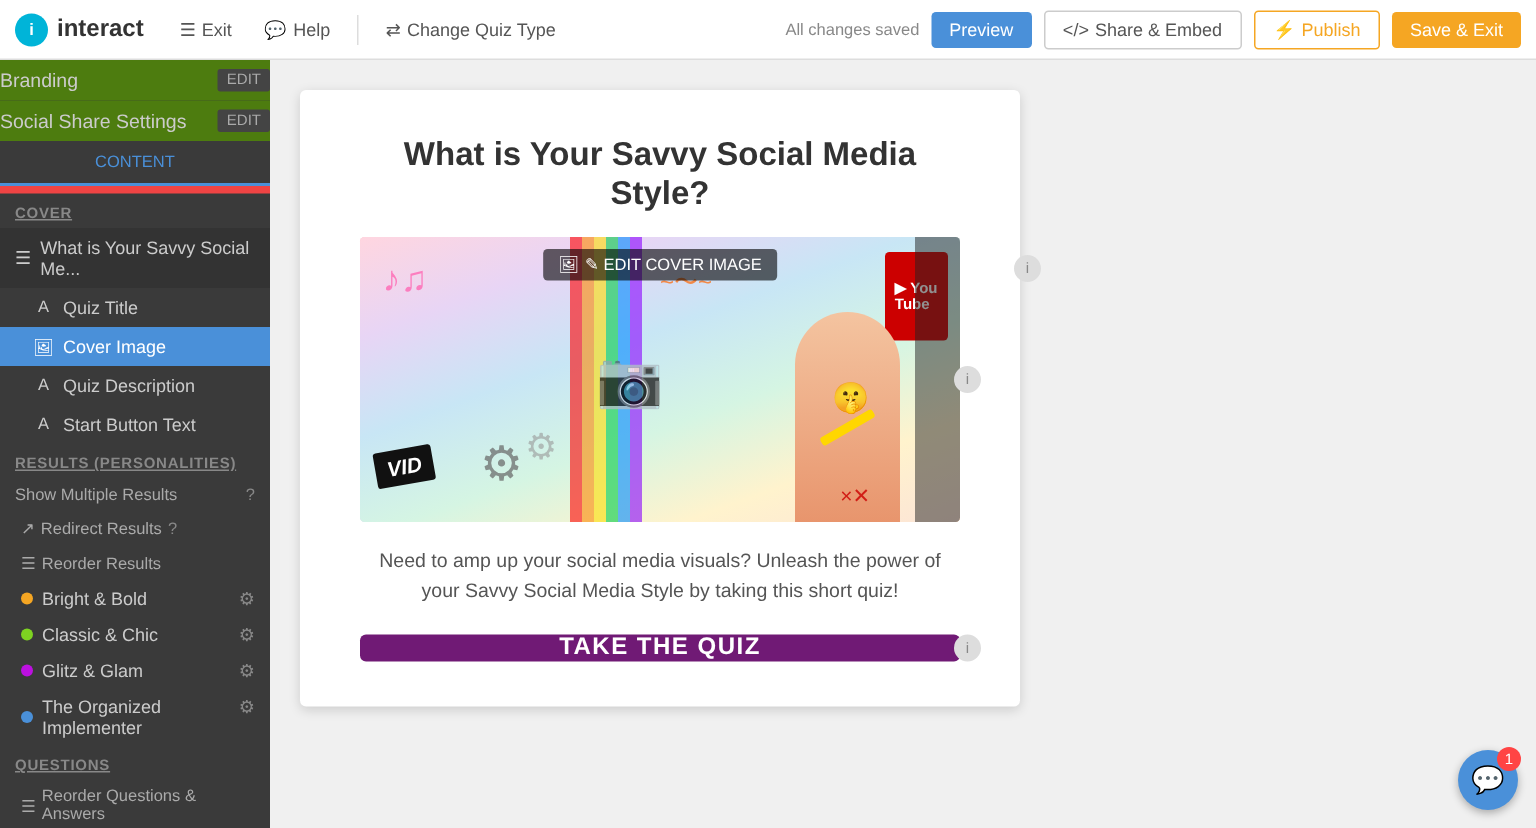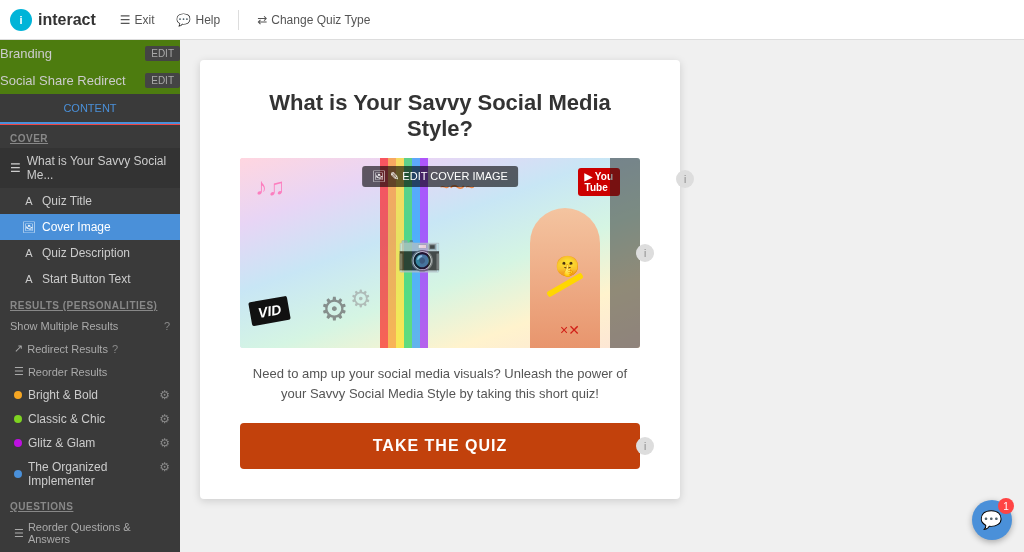--- a/index.html
+++ b/index.html
@@ -19,21 +19,21 @@
     .btn-publish { background: white; color: #f5a623; border: 1px solid #f5a623; padding: 5px 12px; border-radius: 3px; cursor: pointer; font-size: 12px; display: flex; align-items: center; gap: 4px; }
     .btn-save { background: #f5a623; color: white; border: none; padding: 5px 12px; border-radius: 3px; cursor: pointer; font-size: 12px; }
 
     
     .main { display: flex; flex: 1; overflow: hidden; }
 
     
     .sidebar { width: 180px; background: #3a3a3a; color: #ccc; display: flex; flex-direction: column; overflow-y: auto; flex-shrink: 0; }
     .sidebar-header { background: #4d7c0f; padding: 6px 0; display: flex; align-items: center; justify-content: space-between; }
     .sidebar-edit-btn { font-size: 10px; color: #aaa; background: #444; border: none; padding: 2px 6px; border-radius: 2px; cursor: pointer; }
-    .tabs-row { display: flex; border-bottom: 1px solid #ef4444; flex-direction: column; }
+    .tabs-row { display: flex; border-bottom: 5px solid #ef4444; flex-direction: column; }
     .tab { flex: 1; text-align: center; padding: 8px 0; font-size: 11px; cursor: pointer; color: #aaa; }
     .tab.active { color: #4a90d9; border-bottom: 2px solid #4a90d9; background: #3a3a3a; }
     .section-label { font-size: 10px; color: #888; padding: 8px 10px 4px; font-weight: 600; letter-spacing: 0.5px; text-decoration: underline; }
     .sidebar-item { padding: 6px 10px 6px 14px; cursor: pointer; display: flex; align-items: center; gap: 6px; font-size: 12px; color: #ccc; }
     .sidebar-item.active { background: #4a90d9; color: white; }
     .sidebar-item.sub { padding-left: 22px; }
     .sidebar-item .item-icon { width: 14px; height: 14px; display: flex; align-items: center; justify-content: center; font-size: 11px; flex-shrink: 0; }
     .sidebar-section-header { padding: 6px 10px; cursor: pointer; display: flex; align-items: center; gap: 6px; font-size: 12px; color: #ccc; background: #333; }
     .sidebar-add { padding: 6px 10px 6px 14px; font-size: 11px; color: #888; cursor: pointer; display: flex; align-items: center; gap: 4px; }
     .result-item { padding: 5px 10px 5px 14px; cursor: pointer; display: flex; align-items: flex-start; justify-content: space-between; font-size: 12px; color: #ccc; }
@@ -45,21 +45,21 @@
     .sidebar-link { padding: 5px 10px 5px 14px; font-size: 11px; color: #aaa; cursor: pointer; display: flex; align-items: center; gap: 4px; }
 
     
     .content { flex: 1; display: flex; justify-content: flex-start; align-items: flex-start; padding: 20px; overflow-y: auto; background: #f0f0f0; }
     .quiz-card { background: white; border-radius: 4px; box-shadow: 0 2px 8px rgba(0,0,0,0.15); width: 480px; padding: 30px 40px; position: relative; }
     .quiz-title { font-size: 22px; font-weight: 600; color: #333; text-align: center; margin-bottom: 16px; }
     .cover-image-container { position: relative; width: 100%; margin-bottom: 16px; }
     .cover-image-placeholder { width: 100%; height: 190px; background: linear-gradient(135deg, #f8c8d0 0%, #e8d0f0 25%, #d0e8f8 50%, #f0f8d0 75%, #ffd0a0 100%); border-radius: 3px; display: flex; align-items: center; justify-content: center; overflow: hidden; position: relative; }
     .edit-cover-btn { position: absolute; top: 8px; left: 50%; transform: translateX(-50%); background: rgba(0,0,0,0.6); color: white; border: none; padding: 4px 10px; border-radius: 3px; font-size: 11px; cursor: pointer; display: flex; align-items: center; gap: 4px; white-space: nowrap; }
     .quiz-desc { text-align: center; font-size: 13px; color: #555; line-height: 1.5; margin-bottom: 20px; }
-    .take-quiz-btn { width: 100%; background: #c2410c; color: white; border: none; padding: 14px; border-radius: 4px; font-size: 16px; font-weight: 600; letter-spacing: 1px; cursor: pointer; text-transform: uppercase; }
+    .take-quiz-btn { width: 100%; background: #701a75; color: white; border: none; border-radius: 4px; font-size: 16px; font-weight: 600; letter-spacing: 1px; cursor: pointer; text-transform: uppercase; }
 
     .chat-bubble { position: fixed; bottom: 12px; right: 12px; width: 40px; height: 40px; background: #4a90d9; border-radius: 50%; display: flex; align-items: center; justify-content: center; cursor: pointer; box-shadow: 0 2px 6px rgba(0,0,0,0.3); }
     .chat-badge { position: absolute; top: -2px; right: -2px; background: #ff4444; color: white; border-radius: 50%; width: 16px; height: 16px; font-size: 10px; display: flex; align-items: center; justify-content: center; }
   </style>
 </head>
 <body>
 
 <div class="topbar">
   <div class="logo-area">
     <div class="logo-icon">
@@ -73,31 +73,44 @@
   </button>
   <button class="topbar-btn">
     <span>💬</span>
     <span>Help</span>
   </button>
   <div class="topbar-divider"></div>
   <button class="topbar-btn">
     <span>⇄</span>
     <span>Change Quiz Type</span>
   </button>
+  <div class="topbar-right">
+    <span class="status-text">All changes saved</span>
+    <button class="btn-preview">Preview</button>
+    <button class="btn-share">
+      <span>&lt;/&gt;</span>
+      <span>Share &amp; Embed</span>
+    </button>
+    <button class="btn-publish">
+      <span>⚡</span>
+      <span>Publish</span>
+    </button>
+    <button class="btn-save">Save &amp; Exit</button>
+  </div>
 </div>
 
 <div class="main">
 
   <div class="sidebar">
     <div class="sidebar-header">
       <span>Branding</span>
       <button class="sidebar-edit-btn">EDIT</button>
     </div>
     <div class="sidebar-header">
-      <span>Social Share Redirect</span>
+      <span>Social Share Settings</span>
       <button class="sidebar-edit-btn">EDIT</button>
     </div>
     <div class="tabs-row">
       <div class="tab active">CONTENT</div>
     </div>
 
     <div class="section-label">COVER</div>
     <div class="sidebar-section-header">
       <span>☰</span>
       <span>What is Your Savvy Social Me...</span>
@@ -181,21 +194,21 @@
 
           <div style="position:absolute;top:0;left:0;right:0;bottom:0;background:linear-gradient(160deg,#ffd6e0 0%,#e8d5f5 20%,#c8e6f5 40%,#d5f5e3 60%,#fff3cd 80%,#fce4d6 100%);"></div>
 
           <div style="position:absolute;top:0;left:35%;width:8px;height:100%;background:#ff0000;opacity:0.6;"></div>
           <div style="position:absolute;top:0;left:calc(35% + 8px);width:8px;height:100%;background:#ff8800;opacity:0.6;"></div>
           <div style="position:absolute;top:0;left:calc(35% + 16px);width:8px;height:100%;background:#ffdd00;opacity:0.6;"></div>
           <div style="position:absolute;top:0;left:calc(35% + 24px);width:8px;height:100%;background:#00cc44;opacity:0.6;"></div>
           <div style="position:absolute;top:0;left:calc(35% + 32px);width:8px;height:100%;background:#0088ff;opacity:0.6;"></div>
           <div style="position:absolute;top:0;left:calc(35% + 40px);width:8px;height:100%;background:#8800ff;opacity:0.6;"></div>
 
-          <div style="position:absolute;top:10px;right:20px;background:#cc0000;color:white;font-size:10px;padding:3px 7px;border-radius:3px;font-weight:bold;">▶ You<br>Tube</div>
+          <div style="position:absolute;top:10px;right:8px;background:#cc0000;color:white;font-size:10px;padding:18px 7px;border-radius:3px;font-weight:bold;">▶ You<br>Tube</div>
 
           <div style="position:absolute;top:0;right:0;width:30px;height:100%;background:#222;opacity:0.5;"></div>
 
           <div style="position:absolute;top:15px;left:15px;font-size:24px;color:#ff69b4;opacity:0.8;">♪♫</div>
 
           <div style="position:absolute;bottom:20px;left:80px;font-size:32px;color:#666;opacity:0.7;">⚙</div>
           <div style="position:absolute;bottom:35px;left:110px;font-size:24px;color:#999;opacity:0.6;">⚙</div>
 
           <div style="position:absolute;top:50%;left:45%;transform:translate(-50%,-50%);font-size:36px;color:#4fc3f7;opacity:0.8;">📷</div>
 

